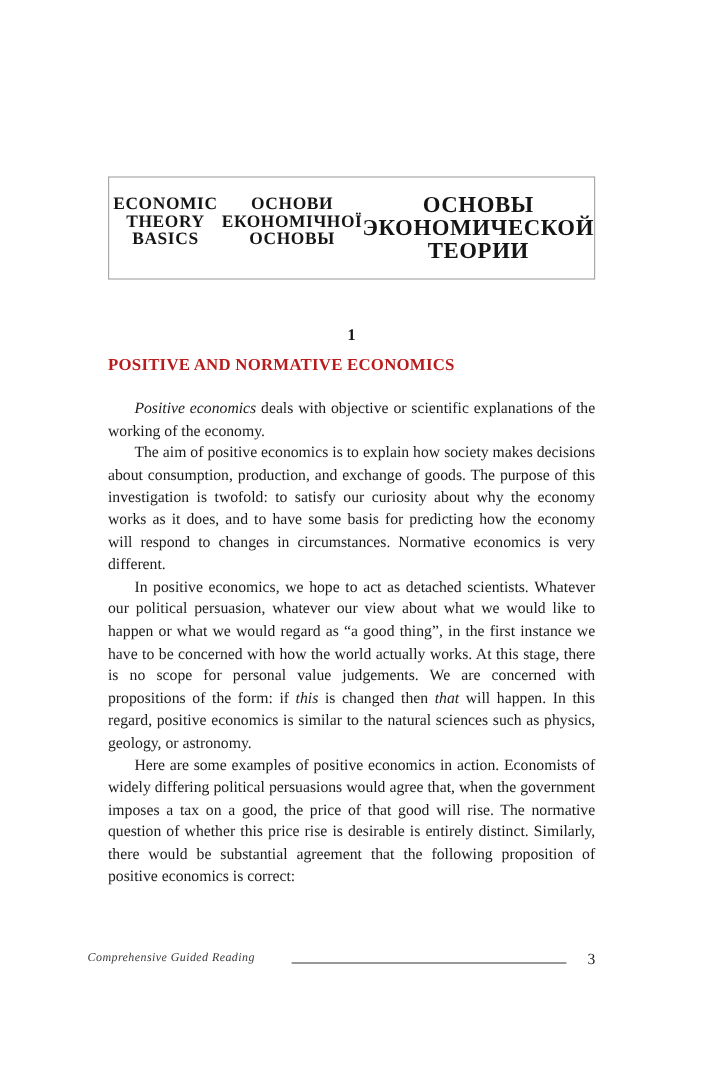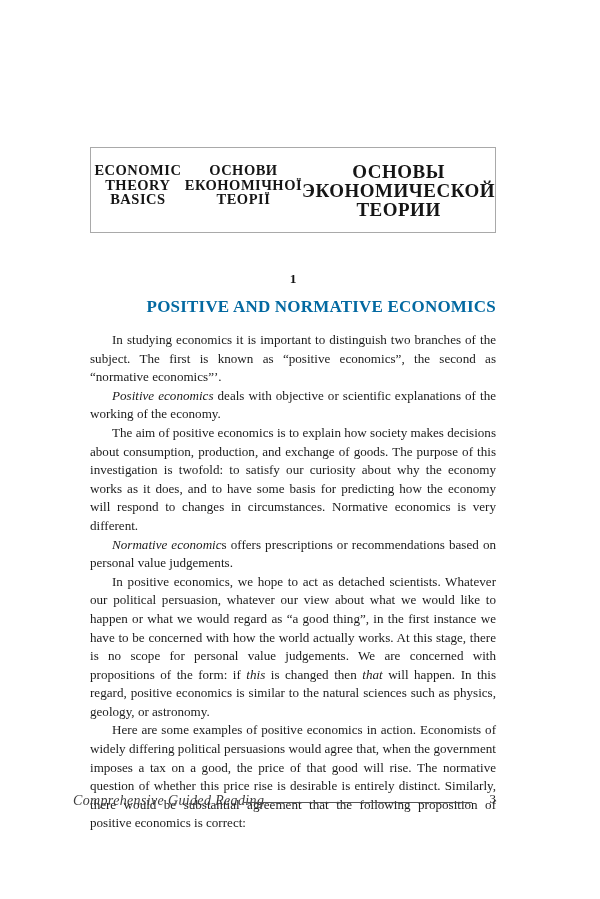--- a/index.html
+++ b/index.html
@@ -71,25 +71,25 @@
     text-align: center;
     font-size: 13.5px;
     font-weight: bold;
     color: #151515;
   }
   .chapter-title {
     position: absolute;
     left: 90px;
     top: 297px;
     width: 406px;
-    text-align: right;
-    font-size: 17px;
+    text-align: left;
+    font-size: 14px;
     font-weight: bold;
     letter-spacing: 0.2px;
-    color: #0369a1;
+    color: #b91c1c;
   }
 
   
   .body-text {
     position: absolute;
     left: 90px;
     top: 331px;
     width: 406px;
     font-size: 13.1px;
     line-height: 18.6px;
@@ -114,21 +114,21 @@
     left: 73px;
     top: 793px;
     width: 423px;
     height: 18px;
   }
   .footer-running-head {
     position: absolute;
     left: 0;
     top: 0;
     font-style: italic;
-    font-size: 14px;
+    font-size: 10px;
     letter-spacing: 0.35px;
     color: #3a3a3a;
     white-space: nowrap;
   }
   .footer-rule {
     position: absolute;
     left: 170px;
     top: 9px;
     width: 229px;
     height: 1px;
@@ -143,36 +143,34 @@
     text-align: right;
   }
 </style>
 </head>
 <body>
 
 <div class="page">
 
   <div class="title-box">
     <div class="title-line title-en">ECONOMIC THEORY BASICS</div>
-    <div class="title-line title-uk">ОСНОВИ ЕКОНОМІЧНОЇ ТЕОРІЇ</div>
+    <div class="title-line title-uk">ОСНОВИ ЕКОНОМІЧНОЇ ОСНОВЫ</div>
     <div class="title-line title-ru">ОСНОВЫ ЭКОНОМИЧЕСКОЙ ТЕОРИИ</div>
   </div>
 
   <div class="chapter-number">1</div>
   <div class="chapter-title">POSITIVE AND NORMATIVE ECONOMICS</div>
 
   <div class="body-text">
 
-    <p>In studying economics it is important to distinguish two branches of the subject. The first is known as “positive economics”, the second as “normative economics”’.</p>
 
     <p><i>Positive economics</i><span> deals with objective or scientific explanations of the working of the economy.</span></p>
 
     <p>The aim of positive economics is to explain how society makes decisions about consumption, production, and exchange of goods. The purpose of this investigation is twofold: to satisfy our curiosity about why the economy works as it does, and to have some basis for predicting how the economy will respond to changes in circumstances. Normative economics is very different.</p>
 
-    <p><i>Normative economic</i><span>s offers prescriptions or recommendations based on personal value judgements.</span></p>
 
     <p><span>In positive economics, we hope to act as detached scientists. Whatever our political persuasion, whatever our view about what we would like to happen or what we would regard as “a good thing”, in the first instance we have to be concerned with how the world actually works. At this stage, there is no scope for personal value judgements. We are concerned with propositions of the form: if </span><i>this</i><span> is changed then </span><i>that</i><span> will happen. In this regard, positive economics is similar to the natural sciences such as physics, geology, or astronomy.</span></p>
 
     <p class="last-line-spread">Here are some examples of positive economics in action. Economists of widely differing political persuasions would agree that, when the government imposes a tax on a good, the price of that good will rise. The normative question of whether this price rise is desirable is entirely distinct. Similarly, there would be substantial agreement that the following proposition of positive economics is correct:</p>
 
   </div>
 
   <div class="footer">
     <div class="footer-running-head">Comprehensive Guided Reading</div>
     <div class="footer-rule"></div>

